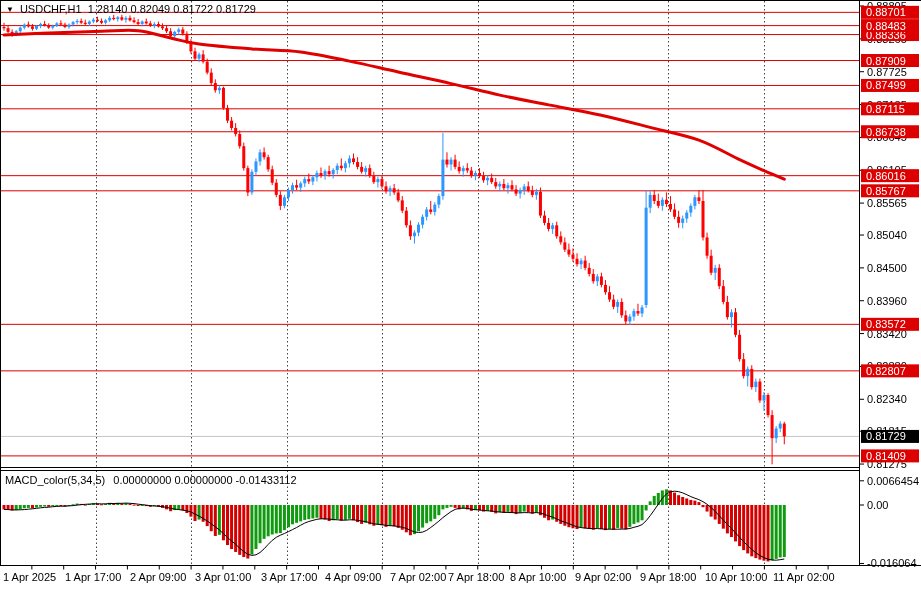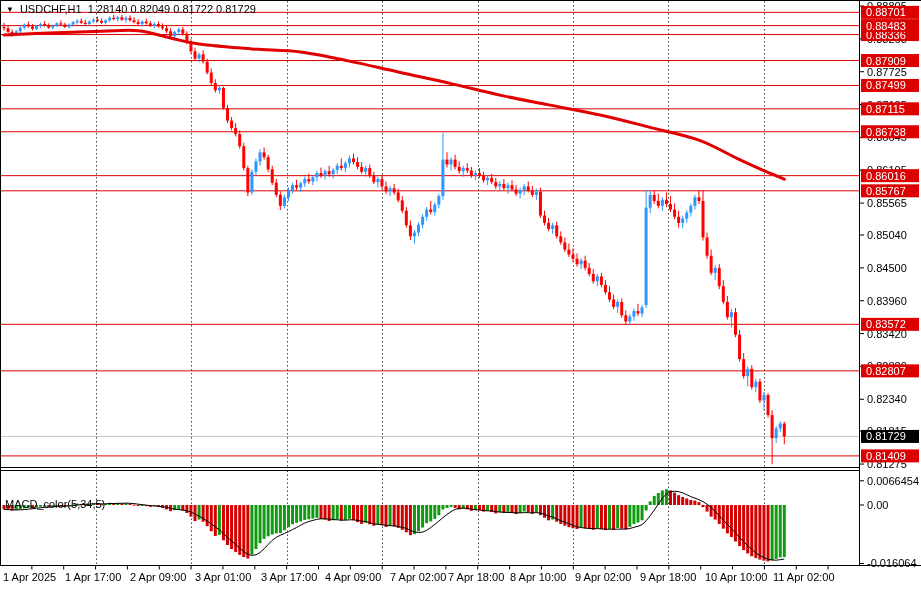--- a/index.html
+++ b/index.html
@@ -4,36 +4,37 @@
 <style>
   html,body{margin:0;padding:0;background:#fff;}
   #chart-window{
     position:relative;width:921px;height:590px;background:#ffffff;
     font-family:"Liberation Sans",sans-serif;overflow:hidden;
   }
   #chart-canvas{position:absolute;left:0;top:0;}
   .overlay{position:absolute;color:#000;font-size:11px;white-space:nowrap;z-index:5;}
   #title-row{left:6px;top:3px;display:flex;gap:6px;align-items:center;}
   #title-row .marker{font-size:8px;line-height:11px;}
-  #macd-label-row{left:5px;top:498px;display:flex;gap:8px;}
+  #macd-label-row{left:5px;top:474px;display:flex;gap:8px;}
   .hit-region{position:absolute;z-index:4;background:transparent;}
 </style>
 </head>
 <body>
 
 <div id="chart-window">
 
   <div class="overlay" id="title-row">
     <span class="marker">▼</span>
     <span>USDCHF,H1</span>
     <span>1.28140 0.82049 0.81722 0.81729</span>
   </div>
 
   <div class="overlay" id="macd-label-row">
     <span>MACD_color(5,34,5)</span>
+    <span>0.00000000 0.00000000 -0.01433112</span>
   </div>
 
   <svg id="chart-canvas" width="921" height="590" viewBox="0 0 921 590" xmlns="http://www.w3.org/2000/svg">
       <line x1="96.5" y1="1" x2="96.5" y2="467" stroke="#444444" stroke-width="1" stroke-dasharray="1.5,2.5"></line>
       <line x1="96.5" y1="470.5" x2="96.5" y2="565.5" stroke="#444444" stroke-width="1" stroke-dasharray="1.5,2.5"></line>
       <line x1="191.5" y1="1" x2="191.5" y2="467" stroke="#444444" stroke-width="1" stroke-dasharray="1.5,2.5"></line>
       <line x1="191.5" y1="470.5" x2="191.5" y2="565.5" stroke="#444444" stroke-width="1" stroke-dasharray="1.5,2.5"></line>
       <line x1="287.5" y1="1" x2="287.5" y2="467" stroke="#444444" stroke-width="1" stroke-dasharray="1.5,2.5"></line>
       <line x1="287.5" y1="470.5" x2="287.5" y2="565.5" stroke="#444444" stroke-width="1" stroke-dasharray="1.5,2.5"></line>
       <line x1="382.5" y1="1" x2="382.5" y2="467" stroke="#444444" stroke-width="1" stroke-dasharray="1.5,2.5"></line>

